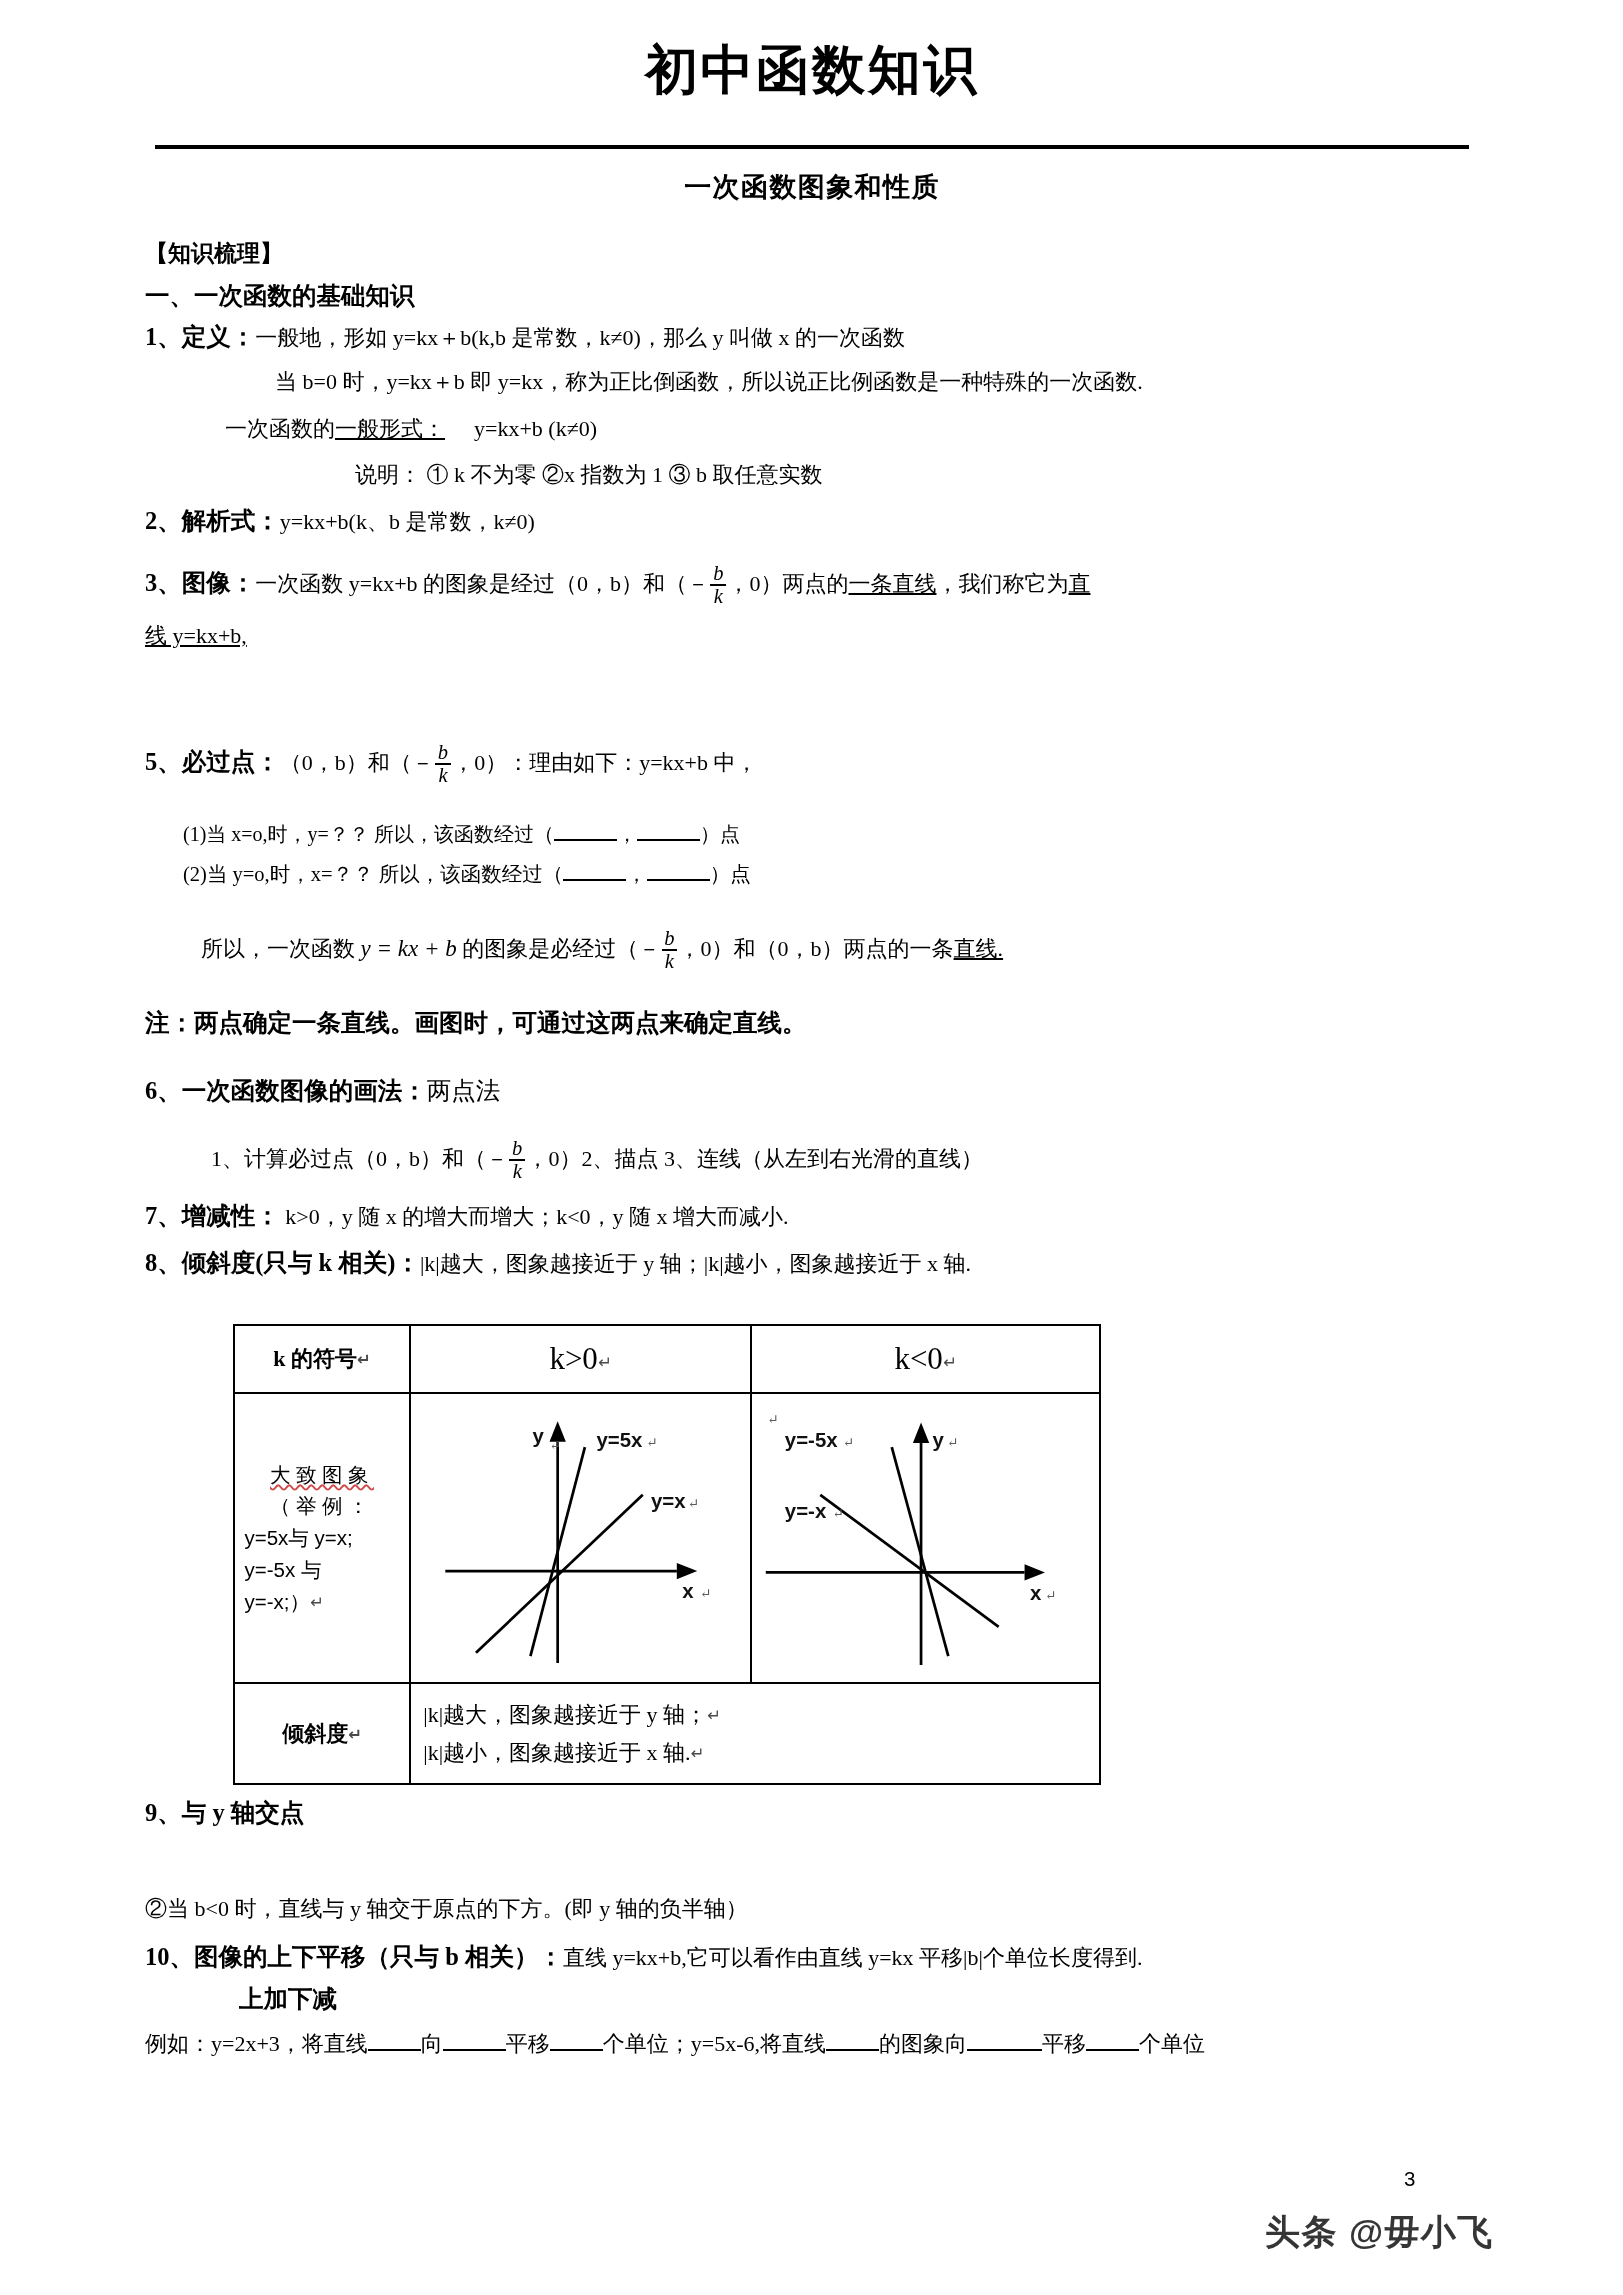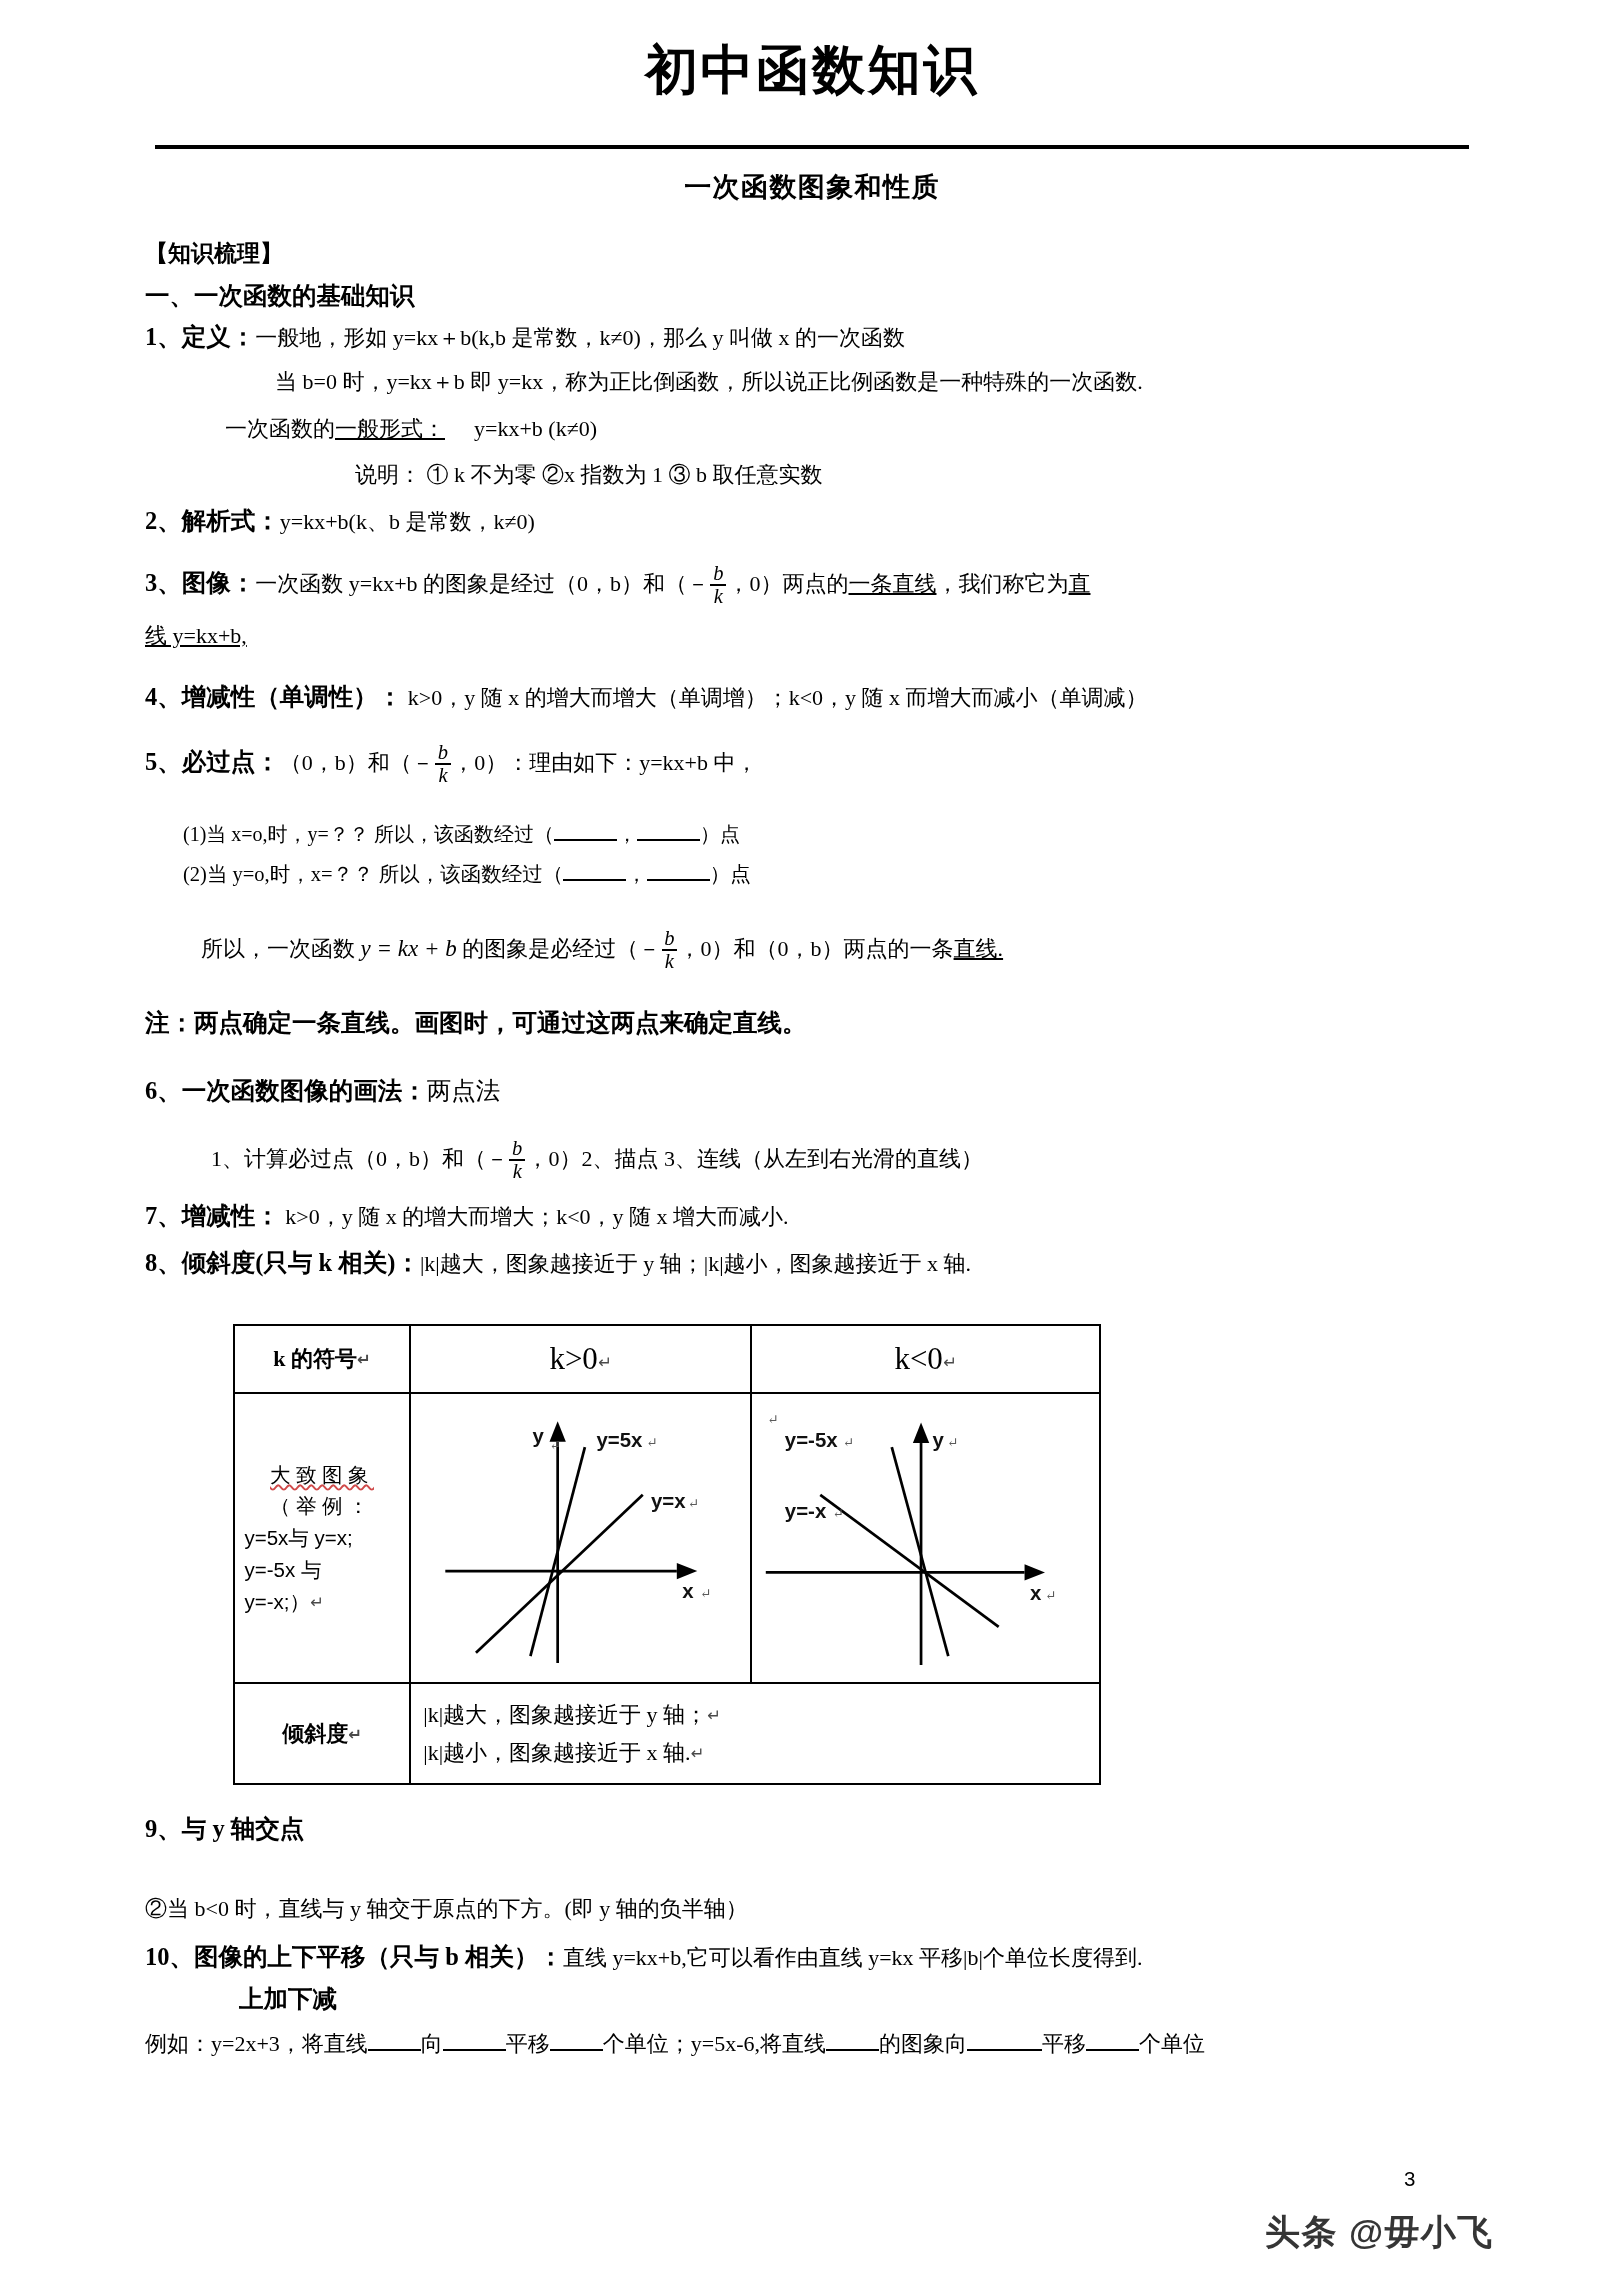--- a/index.html
+++ b/index.html
@@ -187,23 +187,20 @@
 
   <div class="line" style="left:145px; top:506px;">
     <span class="b" style="font-size:24.5px;">2、解析式：</span><span>y=kx+b(k、b 是常数，k≠0)</span>
   </div>
 
   <div class="line" style="left:145px; top:564px;">
     <span class="b" style="font-size:24.5px;">3、图像：</span><span>一次函数 y=kx+b 的图象是经过（0，b）和（－</span><span class="frac"><span class="num">b</span><span class="bar"></span><span class="den">k</span></span><span>，0）两点的</span><span class="u">一条直线</span><span>，我们称它为</span><span class="u">直</span>
   </div>
   <div class="line u" style="left:145px; top:622px;">线 y=kx+b,</div>
 
-  <div class="line" style="left:145px; top:682px;">
-    <span class="b" style="font-size:24.5px;">4、增减性（单调性）：</span><span> k&gt;0，y 随 x 的增大而增大（单调增）；k&lt;0，y 随 x 而增大而减小（单调减）</span>
-  </div>
 
   <div class="line" style="left:145px; top:743px;">
     <span class="b" style="font-size:24.5px;">5、必过点：</span><span>（0，b）和（－</span><span class="frac"><span class="num">b</span><span class="bar"></span><span class="den">k</span></span><span>，0）：理由如下：y=kx+b 中，</span>
   </div>
 
   <div class="line" style="left:183px; top:822px; font-size:20px;">
     <span>(1)当 x=o,时，y=？？  所以，该函数经过（</span><span class="blank w2"></span><span>，</span><span class="blank w2"></span><span>）点</span>
   </div>
   <div class="line" style="left:183px; top:862px; font-size:20.5px;">
     <span>(2)当 y=o,时，x=？？ 所以，该函数经过（</span><span class="blank w2"></span><span>，</span><span class="blank w2"></span><span>）点</span>
@@ -329,21 +326,21 @@
             </div>
             <div>
               <span>|k|越小，图象越接近于 x 轴.</span><span class="crmark">↵</span>
             </div>
           </div>
         </td>
       </tr>
     </tbody>
   </table>
 
-  <div class="line b" style="left:145px; top:1798px; font-size:24.5px;margin-top:16px;">9、与 y 轴交点</div>
+  <div class="line b" style="left:145px; top:1798px; font-size:24.5px;">9、与 y 轴交点</div>
   <div class="line" style="left:145px; top:1895px;">②当 b&lt;0 时，直线与 y 轴交于原点的下方。(即 y 轴的负半轴）</div>
 
   <div class="line" style="left:145px; top:1942px;">
     <span class="b" style="font-size:24.5px;">10、图像的上下平移（只与 b 相关）：</span><span>直线 y=kx+b,它可以看作由直线 y=kx 平移|b|个单位长度得到.</span>
   </div>
   <div class="line b" style="left:239px; top:1984px; font-size:24.5px;">上加下减</div>
   <div class="line" style="left:145px; top:2030px;">
     <span>例如：y=2x+3，将直线</span><span class="blank w1"></span><span>向</span><span class="blank w2"></span><span>平移</span><span class="blank w1"></span><span>个单位；y=5x-6,将直线</span><span class="blank w1"></span><span>的图象向</span><span class="blank w4"></span><span>平移</span><span class="blank w1"></span><span>个单位</span>
   </div>
 

